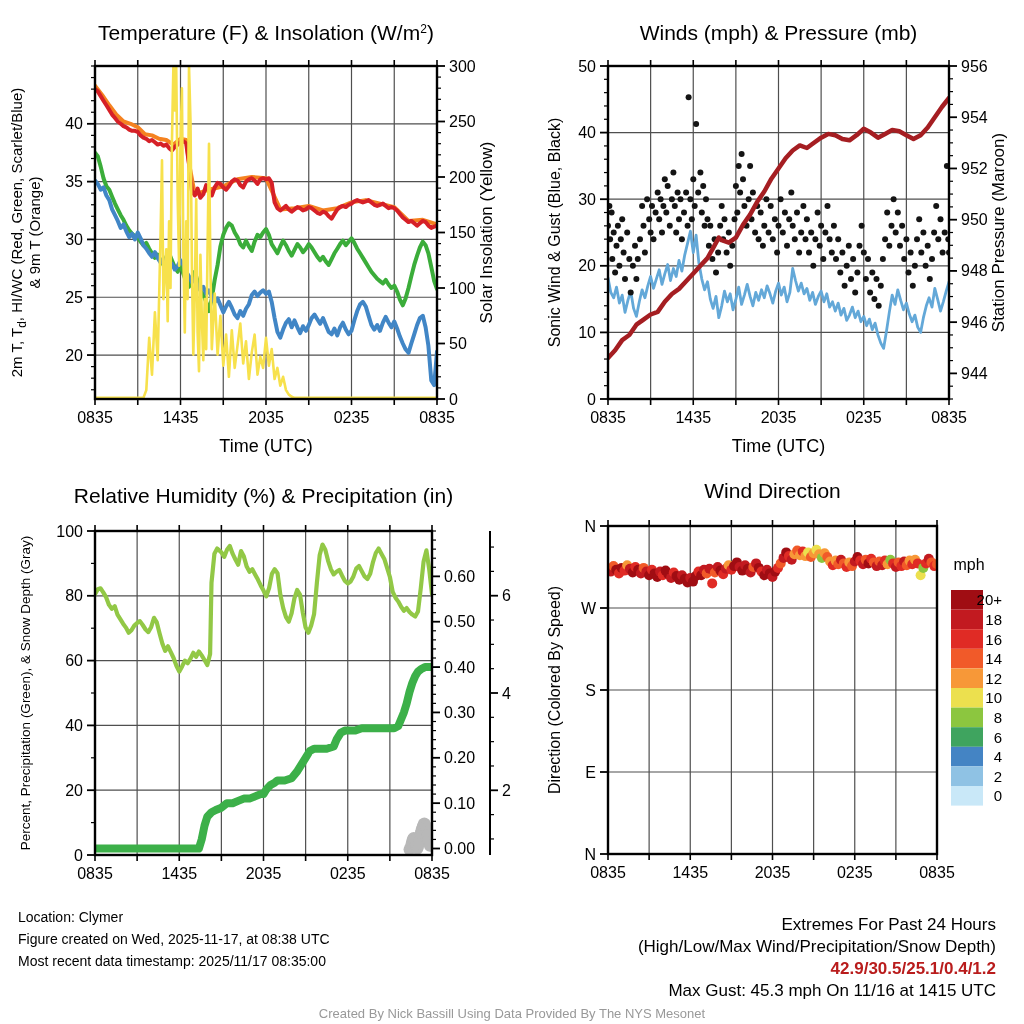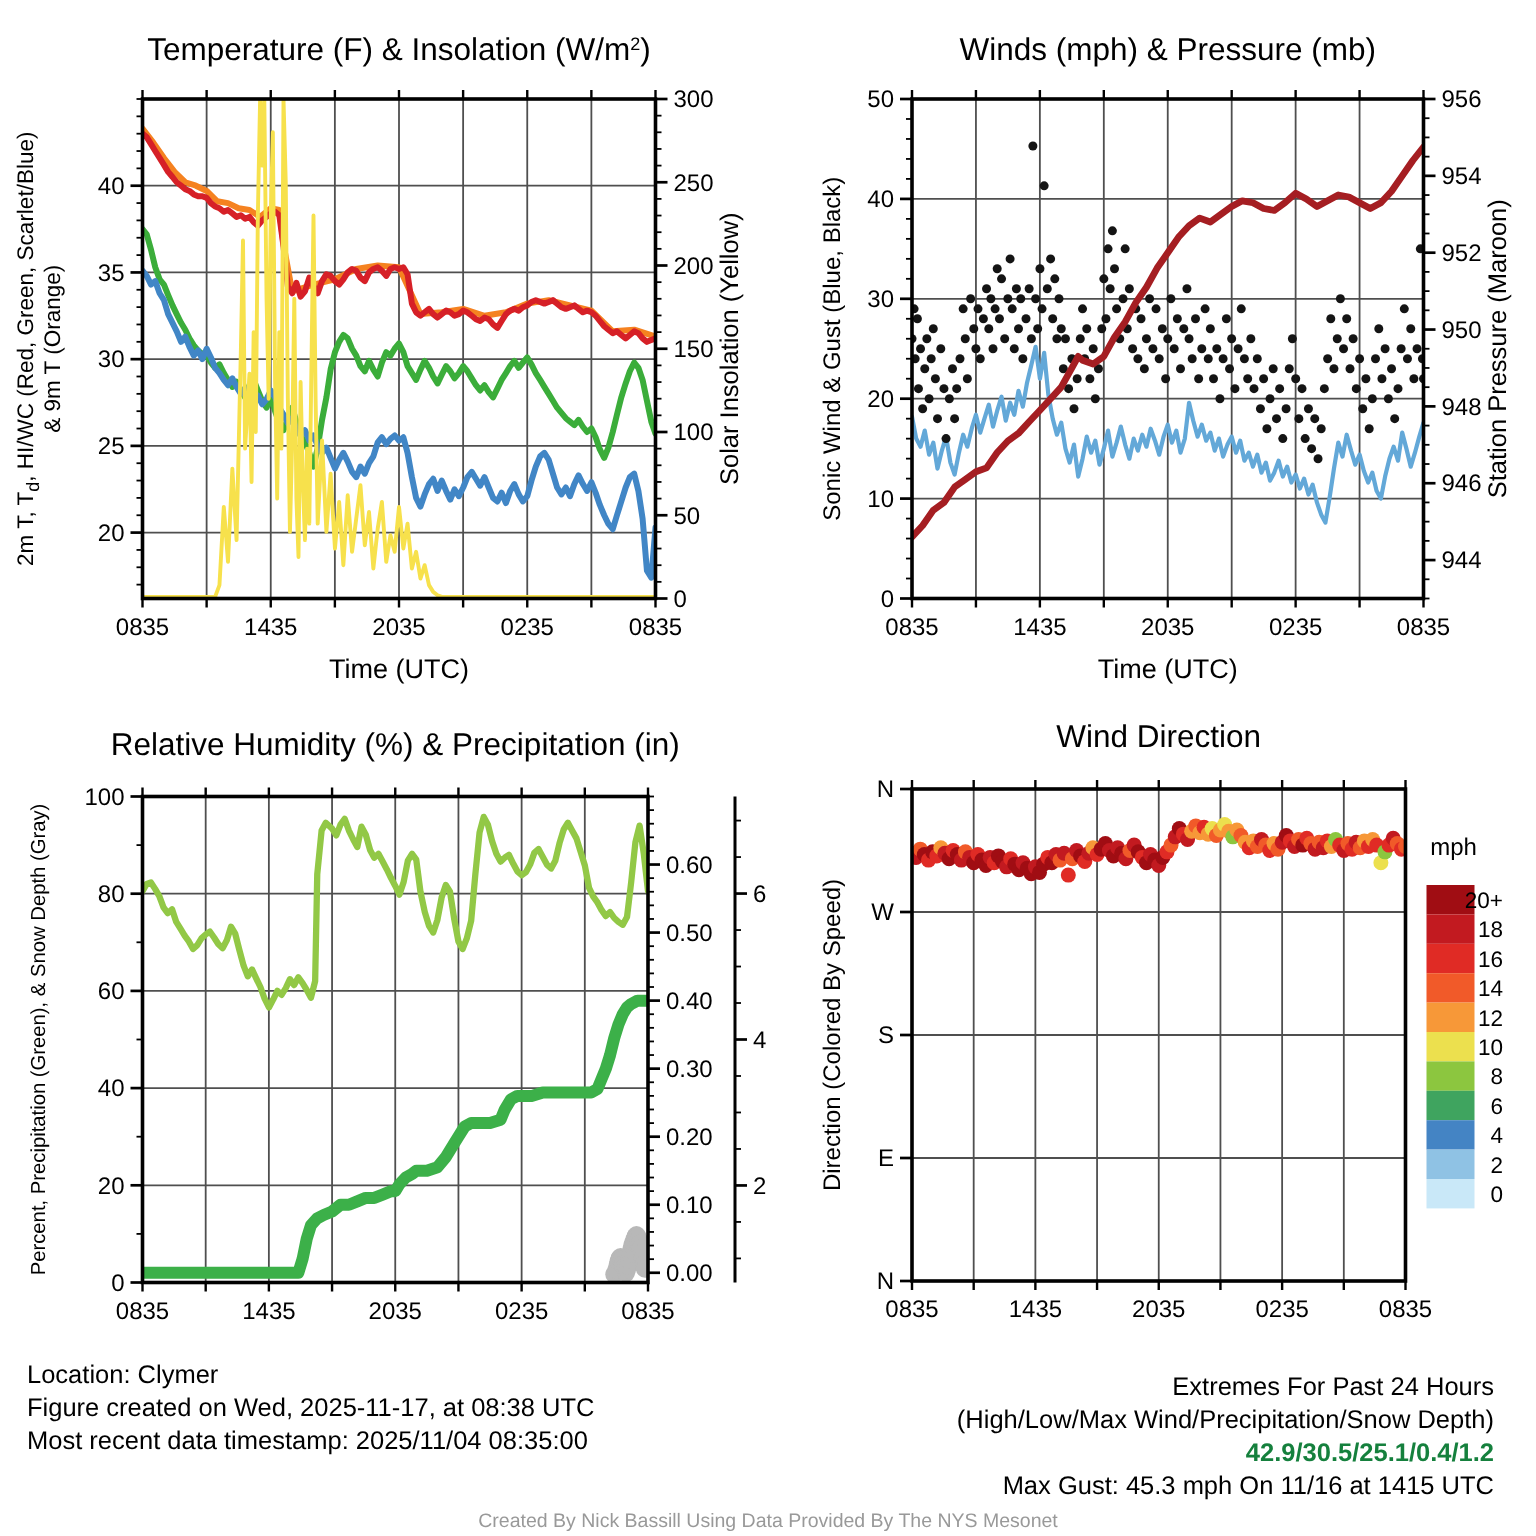--- a/index.html
+++ b/index.html
@@ -2,21 +2,21 @@
 <html><head>
 <meta charset="utf-8">
 <style>
   html,body{margin:0;padding:0;background:#fff;}
   body{width:1024px;height:1024px;position:relative;font-family:"Liberation Sans","DejaVu Sans",sans-serif;color:#000;overflow:hidden;}
   svg.panel{position:absolute;}
   #chart0{left:0;top:0;}
   #chart1{left:512px;top:0;}
   #chart2{left:0;top:478px;}
   #chart3{left:512px;top:478px;}
-  .footer-left{position:absolute;left:18px;top:906px;font-size:17px;line-height:22px;}
+  .footer-left{position:absolute;left:18px;top:906px;font-size:14px;line-height:22px;}
   .footer-right{position:absolute;right:28px;top:914px;text-align:right;font-size:17px;line-height:22px;}
   .extremes-values{font-weight:700;}
   .credit{position:absolute;left:0;bottom:3px;width:100%;text-align:center;font-size:13px;}
 </style>
 </head>
 <body>
 
 <svg id="chart0" class="panel" width="512" height="470">
     <defs>
       <clipPath id="cp0">
@@ -796,23 +796,23 @@
     <text x="490" y="284.1" font-size="15" text-anchor="end" fill="#000">4</text>
     <rect x="439" y="288.4" width="32" height="19.6" fill="#8fc2e4"></rect>
     <text x="490" y="303.7" font-size="15" text-anchor="end" fill="#000">2</text>
     <rect x="439" y="308" width="32" height="19.6" fill="#c9e8f8"></rect>
     <text x="490" y="323.3" font-size="15" text-anchor="end" fill="#000">0</text>
   </svg>
 
 <div class="footer-left">
   <div>Location: Clymer</div>
   <div>Figure created on Wed, 2025-11-17, at 08:38 UTC</div>
-  <div>Most recent data timestamp: 2025/11/04 08:35:00</div>
+  <div>Most recent data timestamp: 2025/11/17 08:35:00</div>
 </div>
 
 <div class="footer-right">
   <div>Extremes For Past 24 Hours</div>
   <div>(High/Low/Max Wind/Precipitation/Snow Depth)</div>
-  <div class="extremes-values" id="extremes-values" style="color: #15803d;">42.9/30.5/25.1/0.4/1.2</div>
+  <div class="extremes-values" id="extremes-values" style="color: #b91c1c;">42.9/30.5/25.1/0.4/1.2</div>
   <div>Max Gust: 45.3 mph On 11/16 at 1415 UTC</div>
 </div>
 
 <div class="credit" id="credit" style="color: rgb(153, 153, 153);">Created By Nick Bassill Using Data Provided By The NYS Mesonet</div>
 
 </body></html>

